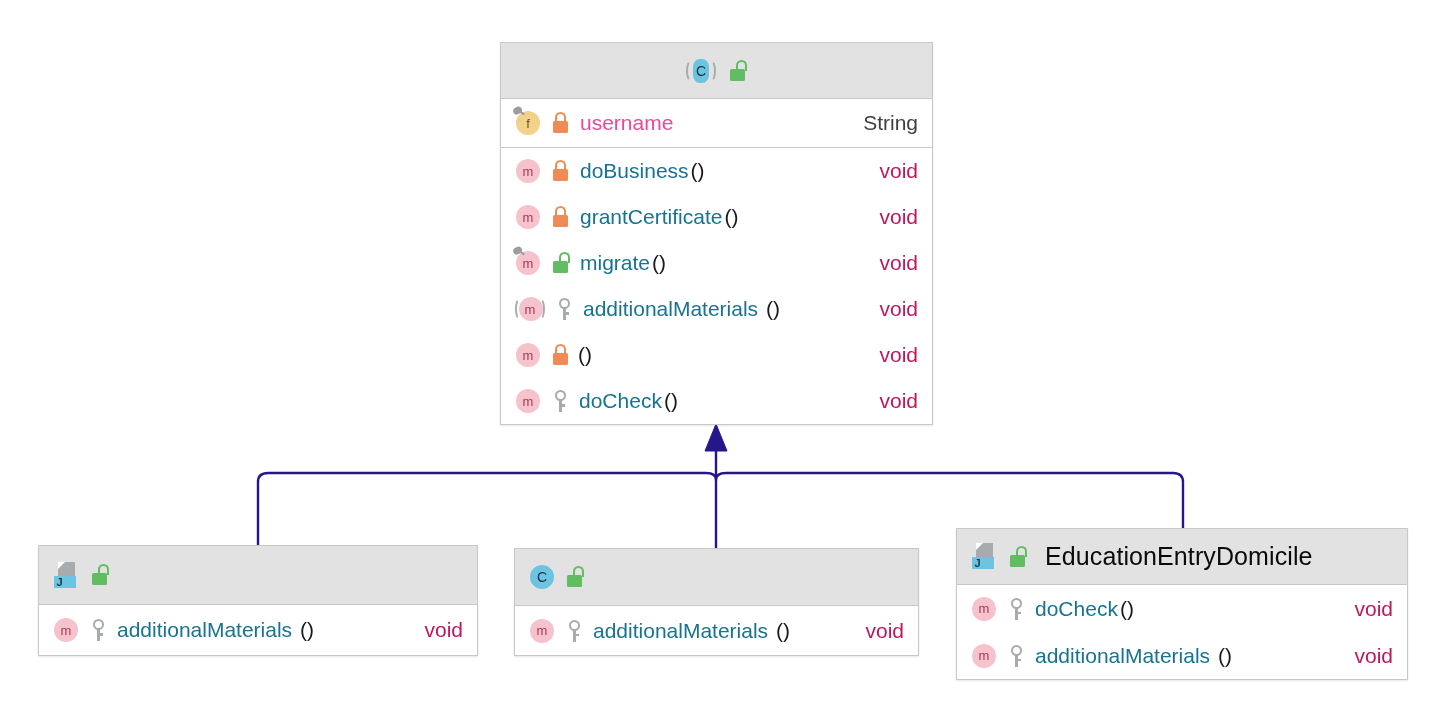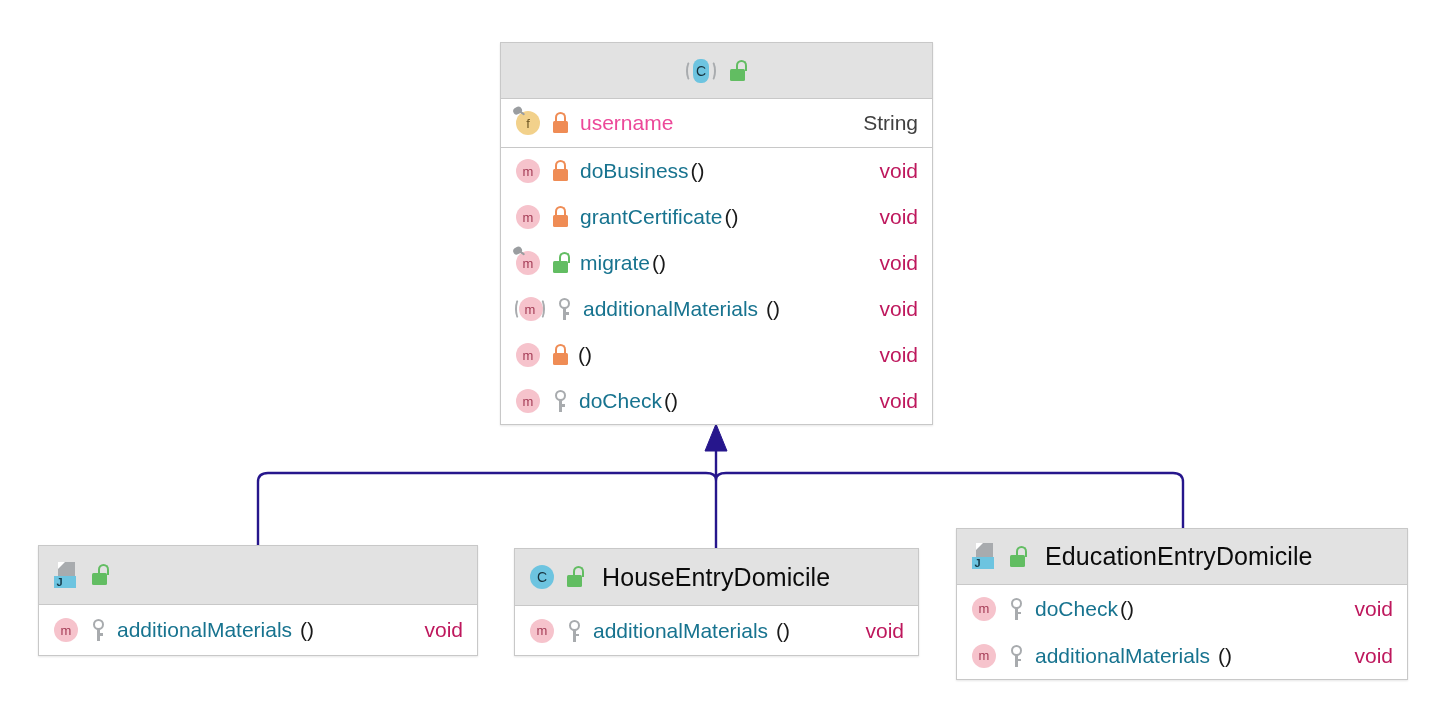--- a/index.html
+++ b/index.html
@@ -406,21 +406,20 @@
   <div class="uml-box" style="left:514px;top:548px;width:405px;height:108px;">
     <div class="uml-header" style="height:57px;">
       <span class="icn icn-class">
         <span class="body"></span>
           <span class="ltr">C</span>
       </span>
       <span class="lock open" style="margin-left:2px;">
         <span class="shackle"></span>
           <span class="bodyl"></span>
       </span>
-      <span class="uml-title" style="margin-left:10px;">HouseEntryDomicile</span>
     </div>
     <div class="uml-section methods">
       <div class="uml-row" style="height:49px;">
         <span class="row-icons">
           <span class="icn icn-method">
             <span class="body"></span>
               <span class="ltr">m</span>
           </span>
           <span class="keyicon">
             <span class="ring"></span>

